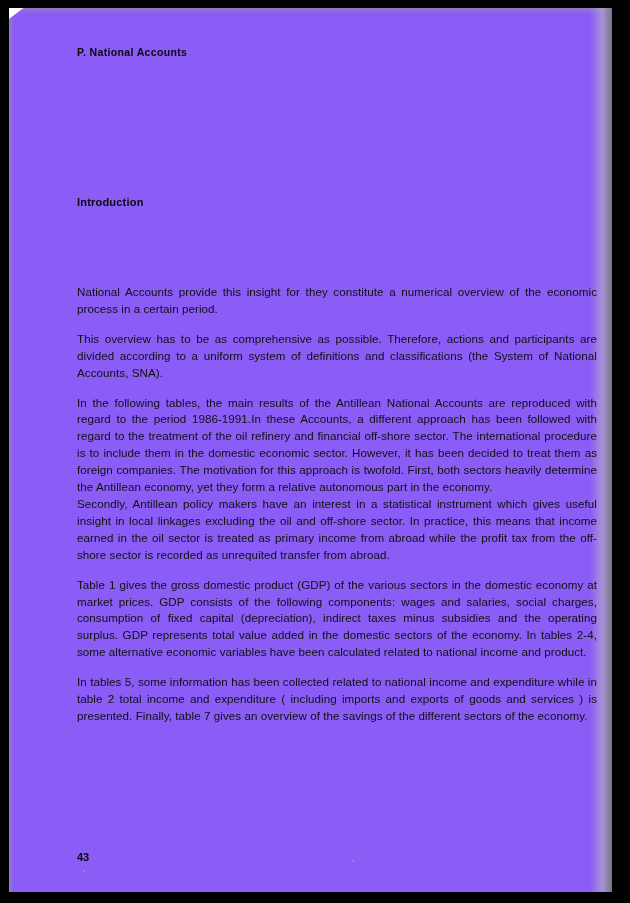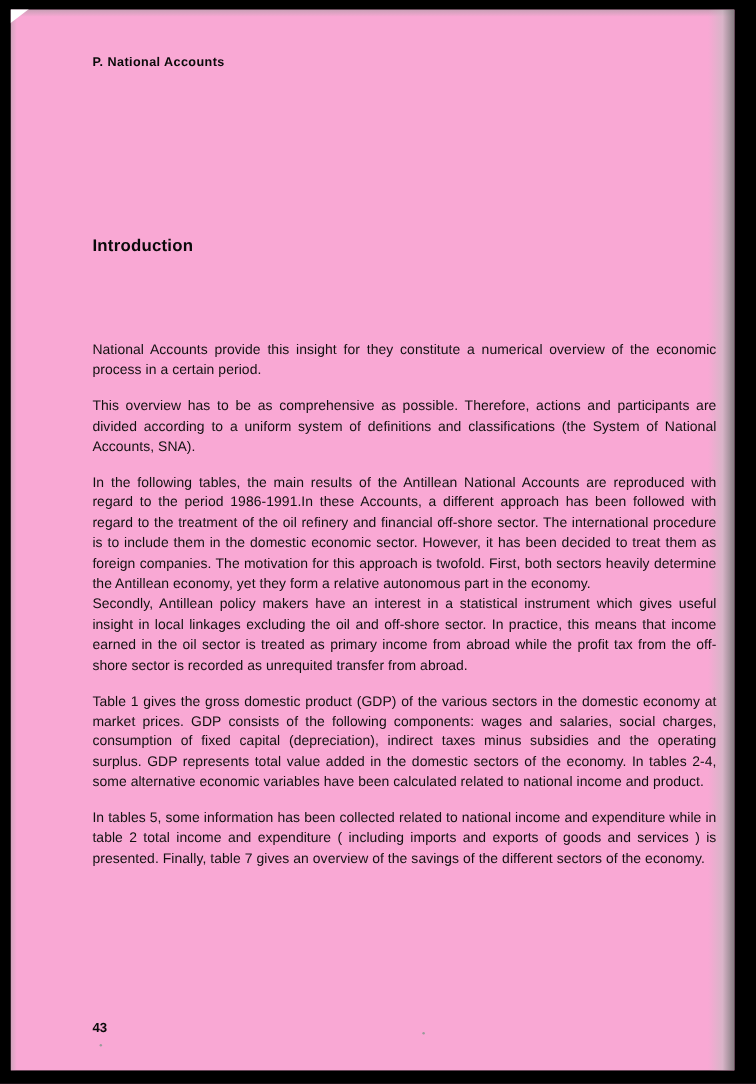--- a/index.html
+++ b/index.html
@@ -21,21 +21,21 @@
     height: 903px;
     background: #000000;
   }
 
   #page-sheet {
     position: absolute;
     left: 9px;
     top: 8px;
     width: 603px;
     height: 884px;
-    background: #f9a8d4;
+    background: #8b5cf6;
     overflow: hidden;
   }
 
   
   #right-shadow {
     position: absolute;
     right: 0;
     top: 0;
     width: 22px;
     height: 100%;
@@ -80,21 +80,21 @@
     font-weight: bold;
     letter-spacing: 0.35px;
     color: #0a0a0a;
     white-space: nowrap;
   }
 
   .section-heading {
     position: absolute;
     left: 68px;
     top: 188px;
-    font-size: 14px;
+    font-size: 11px;
     font-weight: bold;
     letter-spacing: 0.2px;
     color: #0a0a0a;
     white-space: nowrap;
   }
 
   #body-text {
     position: absolute;
     left: 68px;
     top: 236px;

